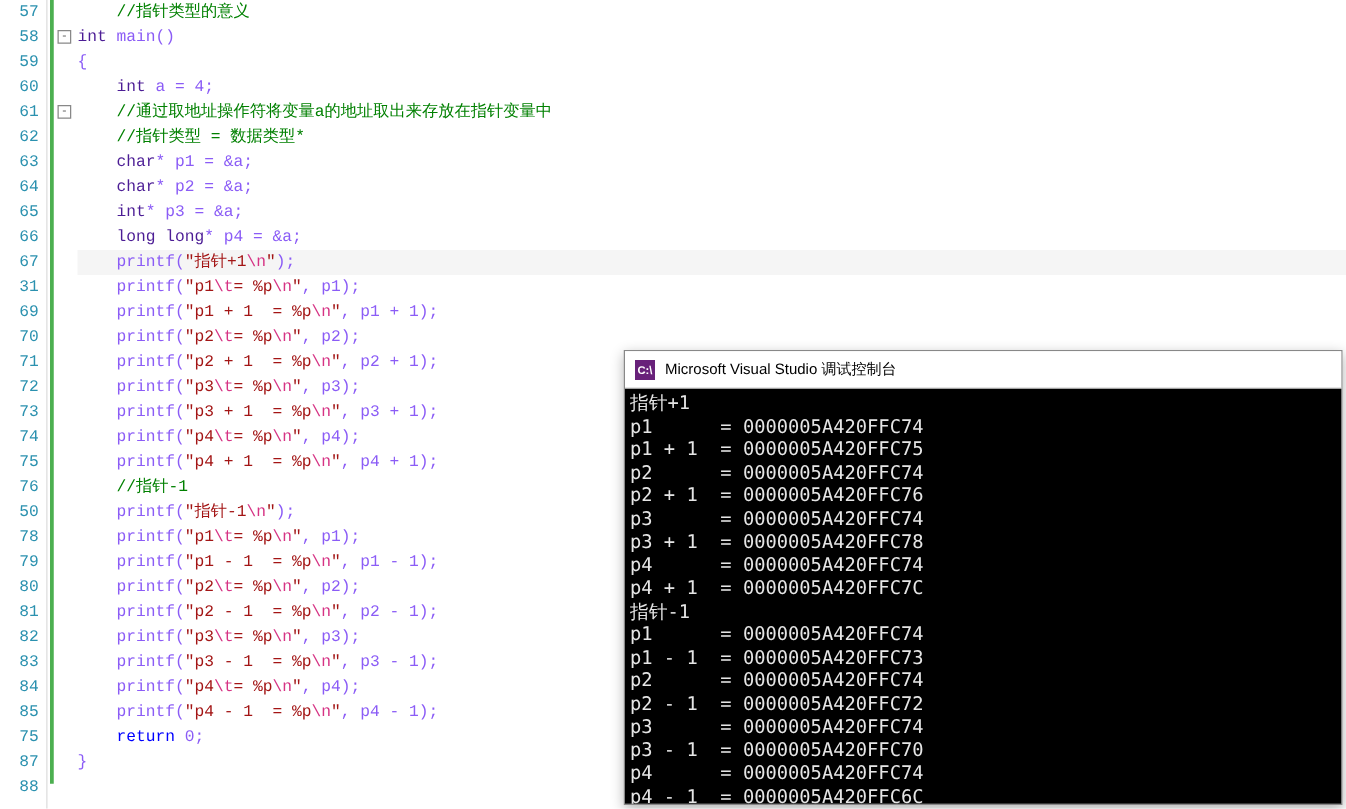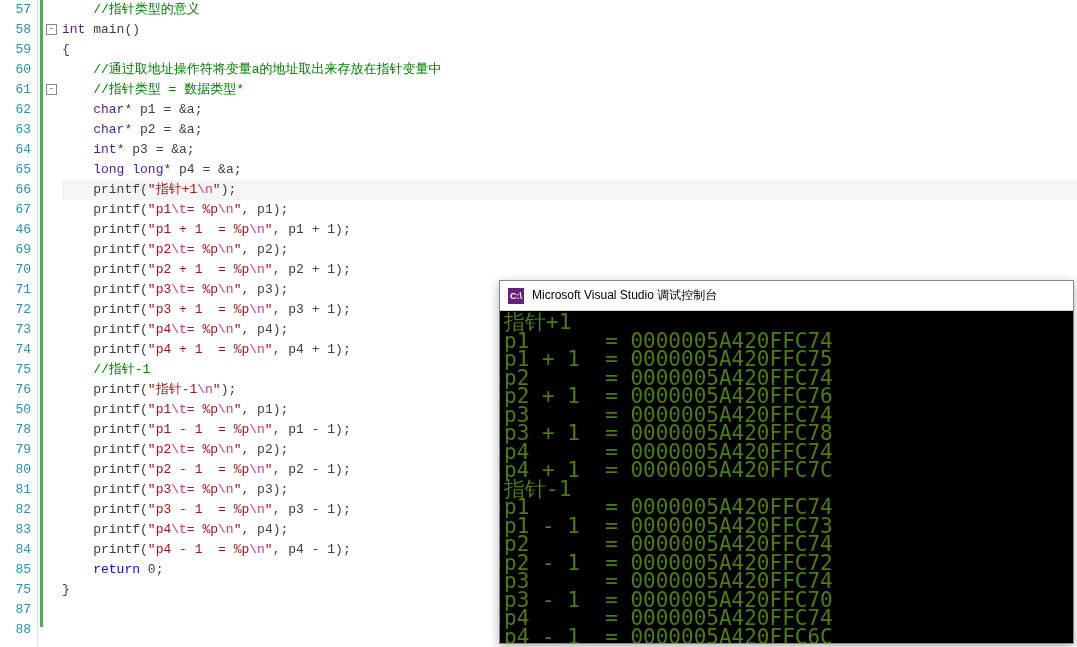--- a/index.html
+++ b/index.html
@@ -65,21 +65,21 @@
   .hl {
     background: #f5f5f5;
     width: 100%;
     display: block;
   }
   .tok-comment { color: #008000; text-align: right; }
   .tok-keyword { color: #0000ff; }
   .tok-type    { color: #4c1d95; }
   .tok-string  { color: #a31515; }
   .tok-escape  { color: #d63384; }
-  .tok-normal  { color: #404040; margin-top: 35px; }
+  .tok-normal  { color: #8b5cf6; margin-top: 35px; }
 
   .console-win {
     position: absolute;
     left: 499px;
     top: 280px;
     width: 575px;
     height: 364px;
     border: 1px solid #888;
     background: #fff;
     box-shadow: 0 3px 10px rgba(0,0,0,.3);
@@ -103,23 +103,23 @@
     margin-right: 8px;
     color: #fff;
     font-size: 9px;
     line-height: 16px;
     text-align: center;
     font-weight: bold;
   }
   .console-body {
     flex: 1;
     background: #000;
-    color: #4d7c0f;
+    color: #e5e5e5;
     font-family: "NSimSun","SimSun",Consolas,monospace;
-    font-size: 21px;
+    font-size: 15px;
     padding: 2px 4px;
     line-height: 18.5px;
     white-space: pre;
     overflow: hidden;
   }
 </style>
 </head>
 <body>
 
 <div class="editor">
@@ -128,21 +128,21 @@
       <div class="gutter-line">58</div>
       <div class="gutter-line">59</div>
       <div class="gutter-line">60</div>
       <div class="gutter-line">61</div>
       <div class="gutter-line">62</div>
       <div class="gutter-line">63</div>
       <div class="gutter-line">64</div>
       <div class="gutter-line">65</div>
       <div class="gutter-line">66</div>
       <div class="gutter-line">67</div>
-      <div class="gutter-line">46</div>
+      <div class="gutter-line">31</div>
       <div class="gutter-line">69</div>
       <div class="gutter-line">70</div>
       <div class="gutter-line">71</div>
       <div class="gutter-line">72</div>
       <div class="gutter-line">73</div>
       <div class="gutter-line">74</div>
       <div class="gutter-line">75</div>
       <div class="gutter-line">76</div>
       <div class="gutter-line">50</div>
       <div class="gutter-line">78</div>
@@ -159,20 +159,21 @@
     </div>
   <div class="markers">
     <div class="marker-bar"></div>
   <div class="fold-box" style="top: 24px;">-</div>
       <div class="fold-box" style="top: 84px;">-</div>
     </div>
   <div class="code">
       <div class="code-line"><span class="tok-normal">    </span><span class="tok-comment">//指针类型的意义</span></div>
       <div class="code-line"><span class="tok-type">int</span><span class="tok-normal"> main()</span></div>
       <div class="code-line"><span class="tok-normal">{</span></div>
+      <div class="code-line"><span class="tok-normal">    </span><span class="tok-type">int</span><span class="tok-normal"> a = 4;</span></div>
       <div class="code-line"><span class="tok-normal">    </span><span class="tok-comment">//通过取地址操作符将变量a的地址取出来存放在指针变量中</span></div>
       <div class="code-line"><span class="tok-normal">    </span><span class="tok-comment">//指针类型 = 数据类型*</span></div>
       <div class="code-line"><span class="tok-normal">    </span><span class="tok-type">char</span><span class="tok-normal">* p1 = &amp;a;</span></div>
       <div class="code-line"><span class="tok-normal">    </span><span class="tok-type">char</span><span class="tok-normal">* p2 = &amp;a;</span></div>
       <div class="code-line"><span class="tok-normal">    </span><span class="tok-type">int</span><span class="tok-normal">* p3 = &amp;a;</span></div>
       <div class="code-line"><span class="tok-normal">    </span><span class="tok-type">long</span><span class="tok-normal"> </span><span class="tok-type">long</span><span class="tok-normal">* p4 = &amp;a;</span></div>
       <div class="code-line hl"><span class="tok-normal">    printf(</span><span class="tok-string">"指针+1</span><span class="tok-escape">\n</span><span class="tok-string">"</span><span class="tok-normal">);</span></div>
       <div class="code-line"><span class="tok-normal">    printf(</span><span class="tok-string">"p1</span><span class="tok-escape">\t</span><span class="tok-string">= %p</span><span class="tok-escape">\n</span><span class="tok-string">"</span><span class="tok-normal">, p1);</span></div>
       <div class="code-line"><span class="tok-normal">    printf(</span><span class="tok-string">"p1 + 1  = %p</span><span class="tok-escape">\n</span><span class="tok-string">"</span><span class="tok-normal">, p1 + 1);</span></div>
       <div class="code-line"><span class="tok-normal">    printf(</span><span class="tok-string">"p2</span><span class="tok-escape">\t</span><span class="tok-string">= %p</span><span class="tok-escape">\n</span><span class="tok-string">"</span><span class="tok-normal">, p2);</span></div>

